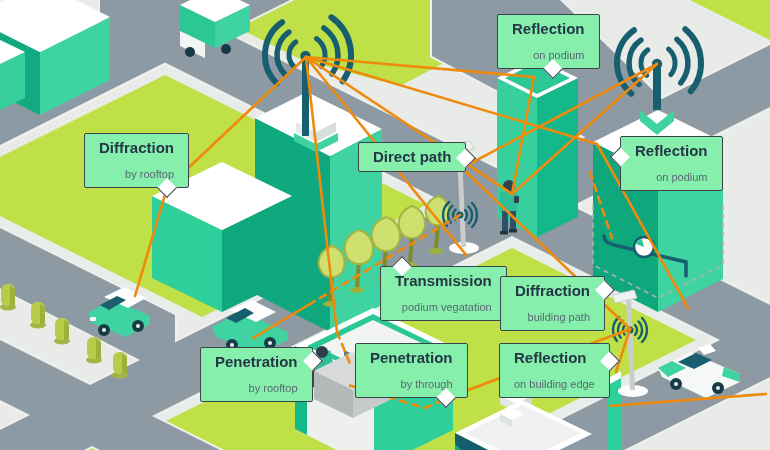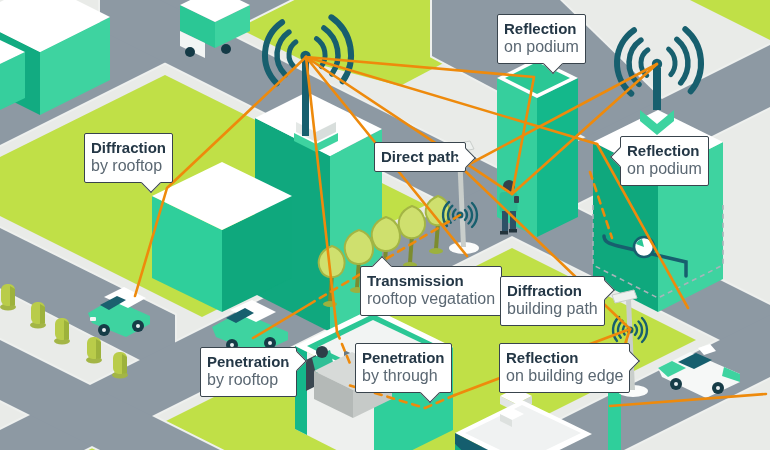--- a/index.html
+++ b/index.html
@@ -1,22 +1,22 @@
 <!DOCTYPE html>
 <html><head>
 <meta charset="utf-8">
 <style>
   html,body{margin:0;padding:0;background:#dfe3e1;}
   #stage{position:relative;width:770px;height:450px;overflow:hidden;background:#e9ebe8;
          font-family:"Liberation Sans",sans-serif;}
   #scene{position:absolute;left:0;top:0;}
-  .callout{position:absolute;background:#ffffff;border:1.6px solid #39444d;border-radius:2px;
-           padding:5px 6px 6px;line-height:1.15;white-space:nowrap;z-index:10;}
+  .callout{position:absolute;background:#86efac;border:1.6px solid #39444d;border-radius:2px;
+           padding:5px 14px 6px;line-height:1.15;white-space:nowrap;z-index:10;}
   .c-title{font-weight:700;font-size:15px;color:#243746;}
-  .c-sub{font-size:16px;color:#5a6772;margin-top:1px;}
+  .c-sub{font-size:11px;color:#5a6772;margin-top:12px;text-align:right;}
   .tail{position:absolute;width:13px;height:13px;background:#fff;transform:rotate(45deg);}
   .t-right{border-top:1.6px solid #39444d;border-right:1.6px solid #39444d;right:-8px;}
   .t-left{border-left:1.6px solid #39444d;border-bottom:1.6px solid #39444d;left:-8px;}
   .t-down{border-right:1.6px solid #39444d;border-bottom:1.6px solid #39444d;bottom:-8px;}
   .t-up{border-left:1.6px solid #39444d;border-top:1.6px solid #39444d;top:-8px;}
 </style>
 </head>
 <body>
 
 <div id="stage">
@@ -336,34 +336,34 @@
     <div class="c-sub">on podium</div>
     <i class="tail t-down" style="left:48px"></i>
   </div>
 
   <div class="callout" style="left:84px;top:133px">
     <div class="c-title">Diffraction</div>
     <div class="c-sub">by rooftop</div>
     <i class="tail t-down" style="right:14px"></i>
   </div>
 
-  <div class="callout" style="left:374px;top:142px">
+  <div class="callout" style="left:358px;top:142px">
     <div class="c-title">Direct path</div>
     <i class="tail t-right" style="top:8px"></i>
   </div>
 
   <div class="callout" style="left:620px;top:136px">
     <div class="c-title">Reflection</div>
     <div class="c-sub">on podium</div>
     <i class="tail t-left" style="top:13px"></i>
   </div>
 
-  <div class="callout" style="left:360px;top:266px">
+  <div class="callout" style="left:380px;top:266px">
     <div class="c-title">Transmission</div>
-    <div class="c-sub">rooftop vegatation</div>
+    <div class="c-sub">podium vegatation</div>
     <i class="tail t-up" style="left:14px"></i>
   </div>
 
   <div class="callout" style="left:500px;top:276px">
     <div class="c-title">Diffraction</div>
     <div class="c-sub">building path</div>
     <i class="tail t-right" style="top:6px"></i>
   </div>
 
   <div class="callout" style="left:200px;top:347px">

